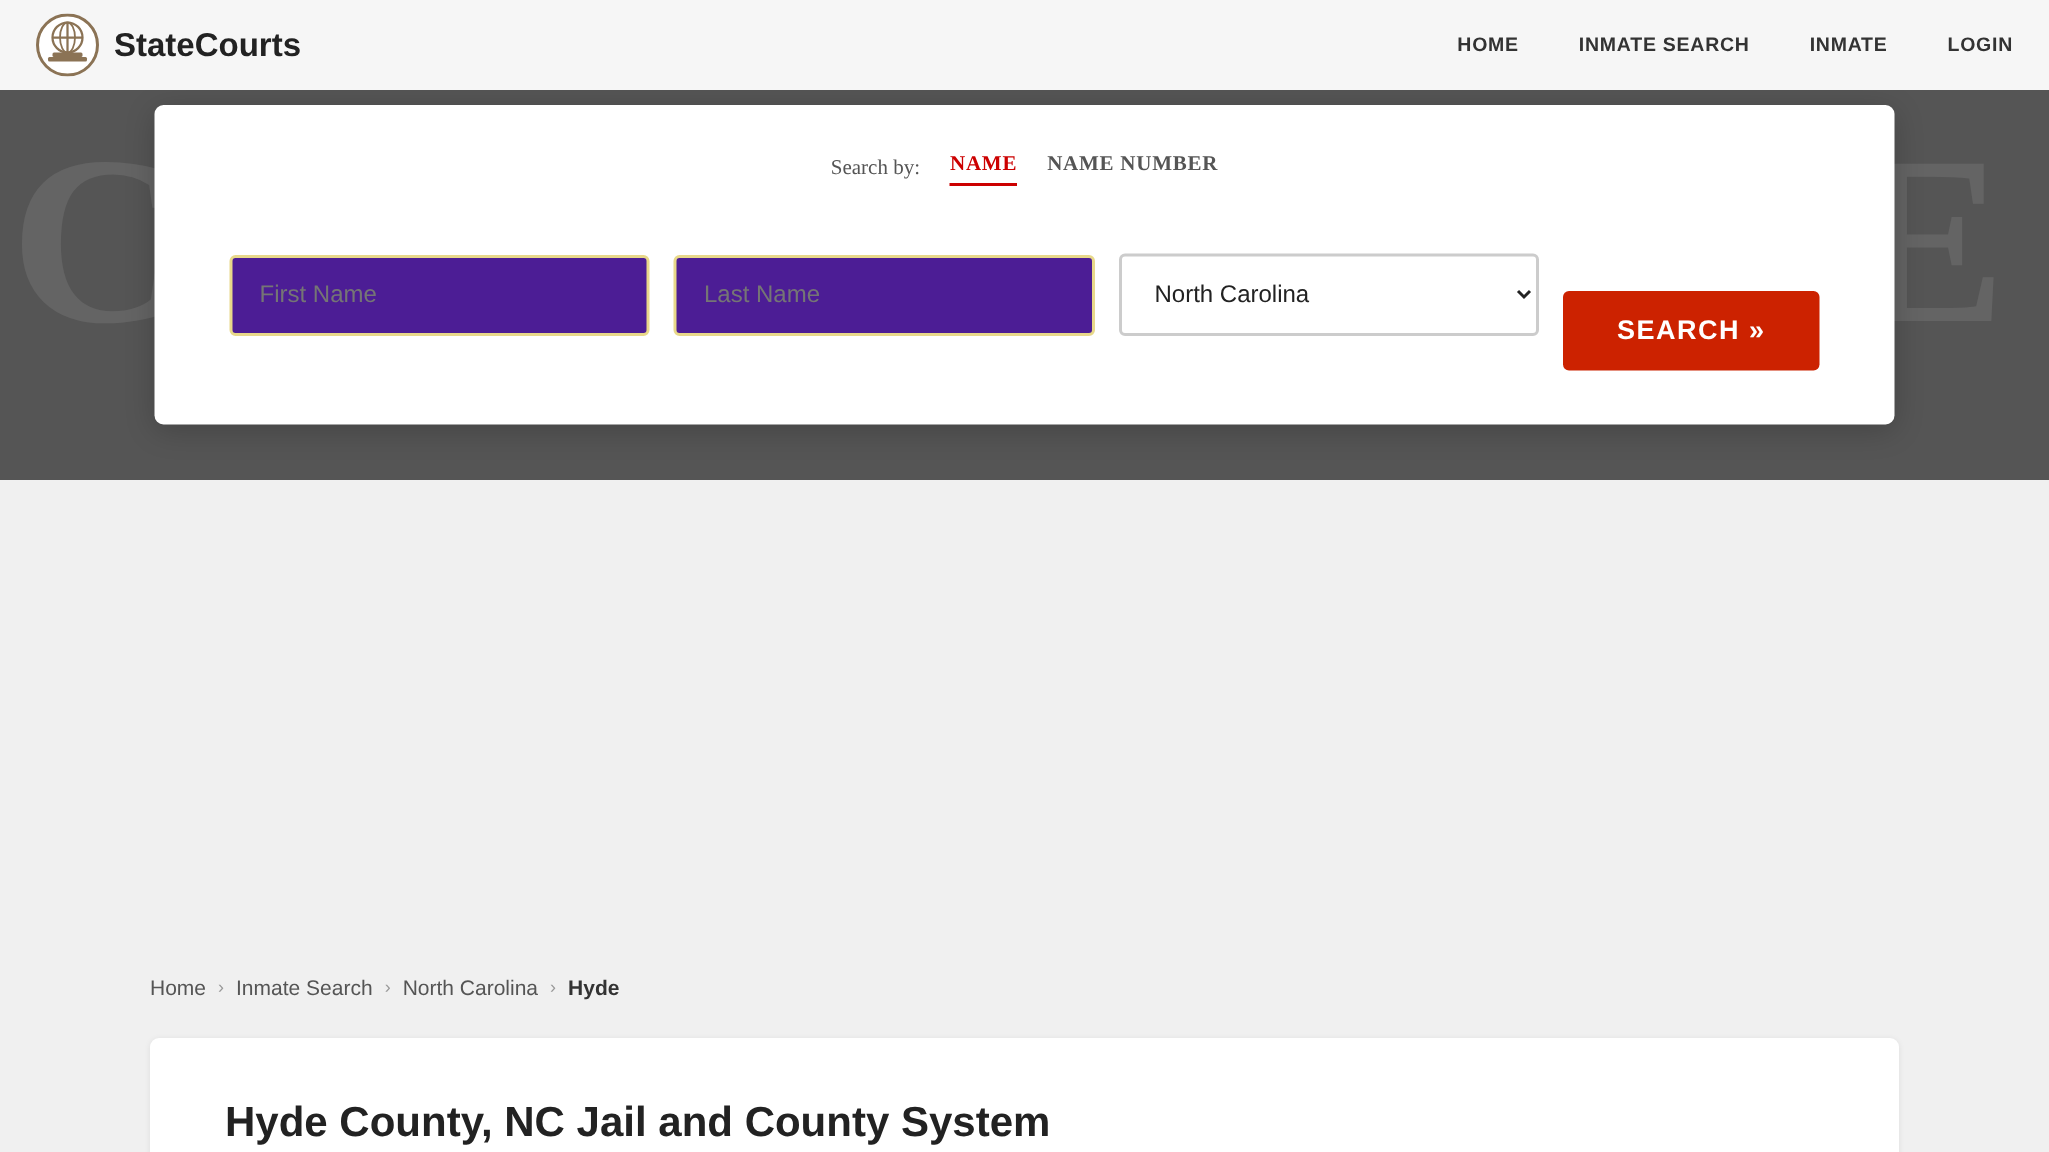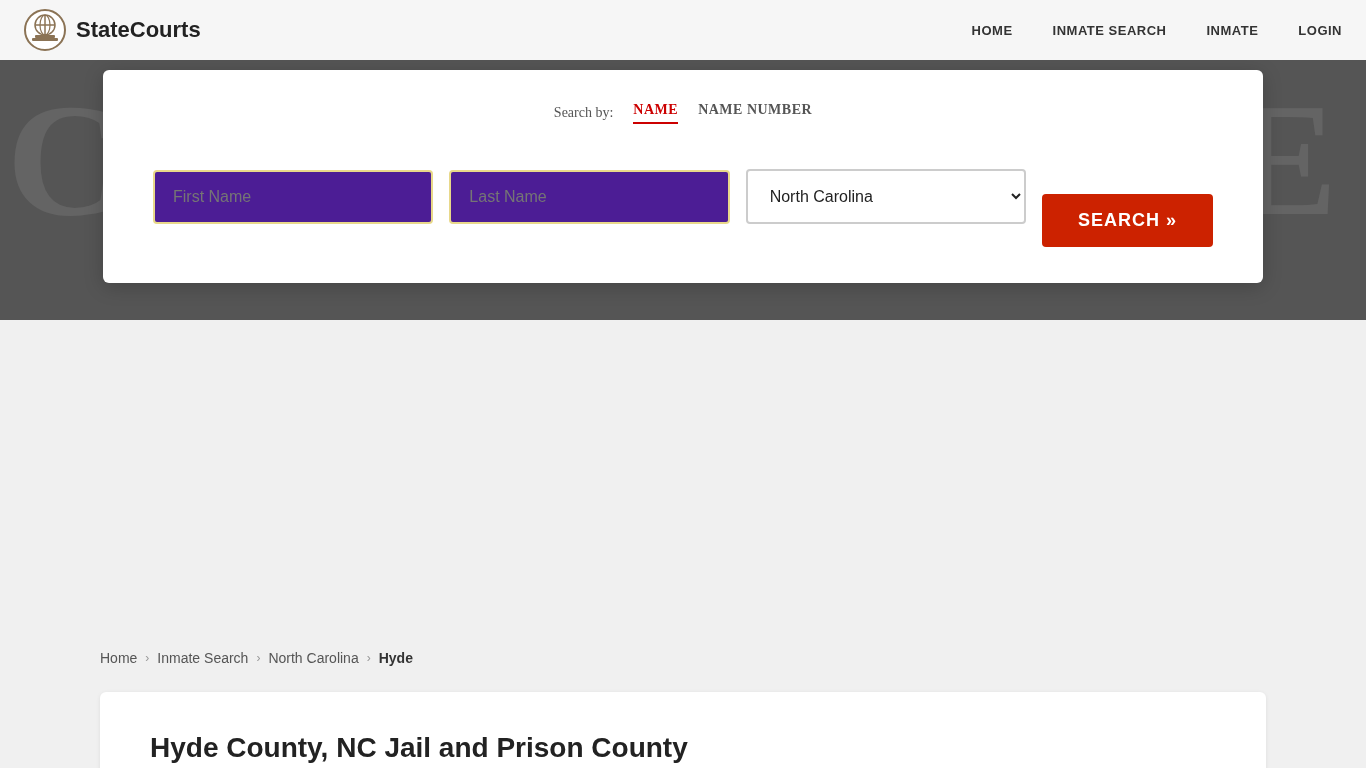--- a/index.html
+++ b/index.html
@@ -252,15 +252,15 @@
   <a href="#">Home</a>
   <span class="breadcrumb-separator">›</span>
   <a href="#">Inmate Search</a>
   <span class="breadcrumb-separator">›</span>
   <a href="#">North Carolina</a>
   <span class="breadcrumb-separator">›</span>
   <span class="breadcrumb-current">Hyde</span>
 </div>
 
 <div class="main-content">
-  <h2 class="county-title">Hyde County, NC Jail and Prison County</h2>
+  <h2 class="county-title">Hyde County, NC Jail and County System</h2>
 
 </div>
 
 </body></html>

